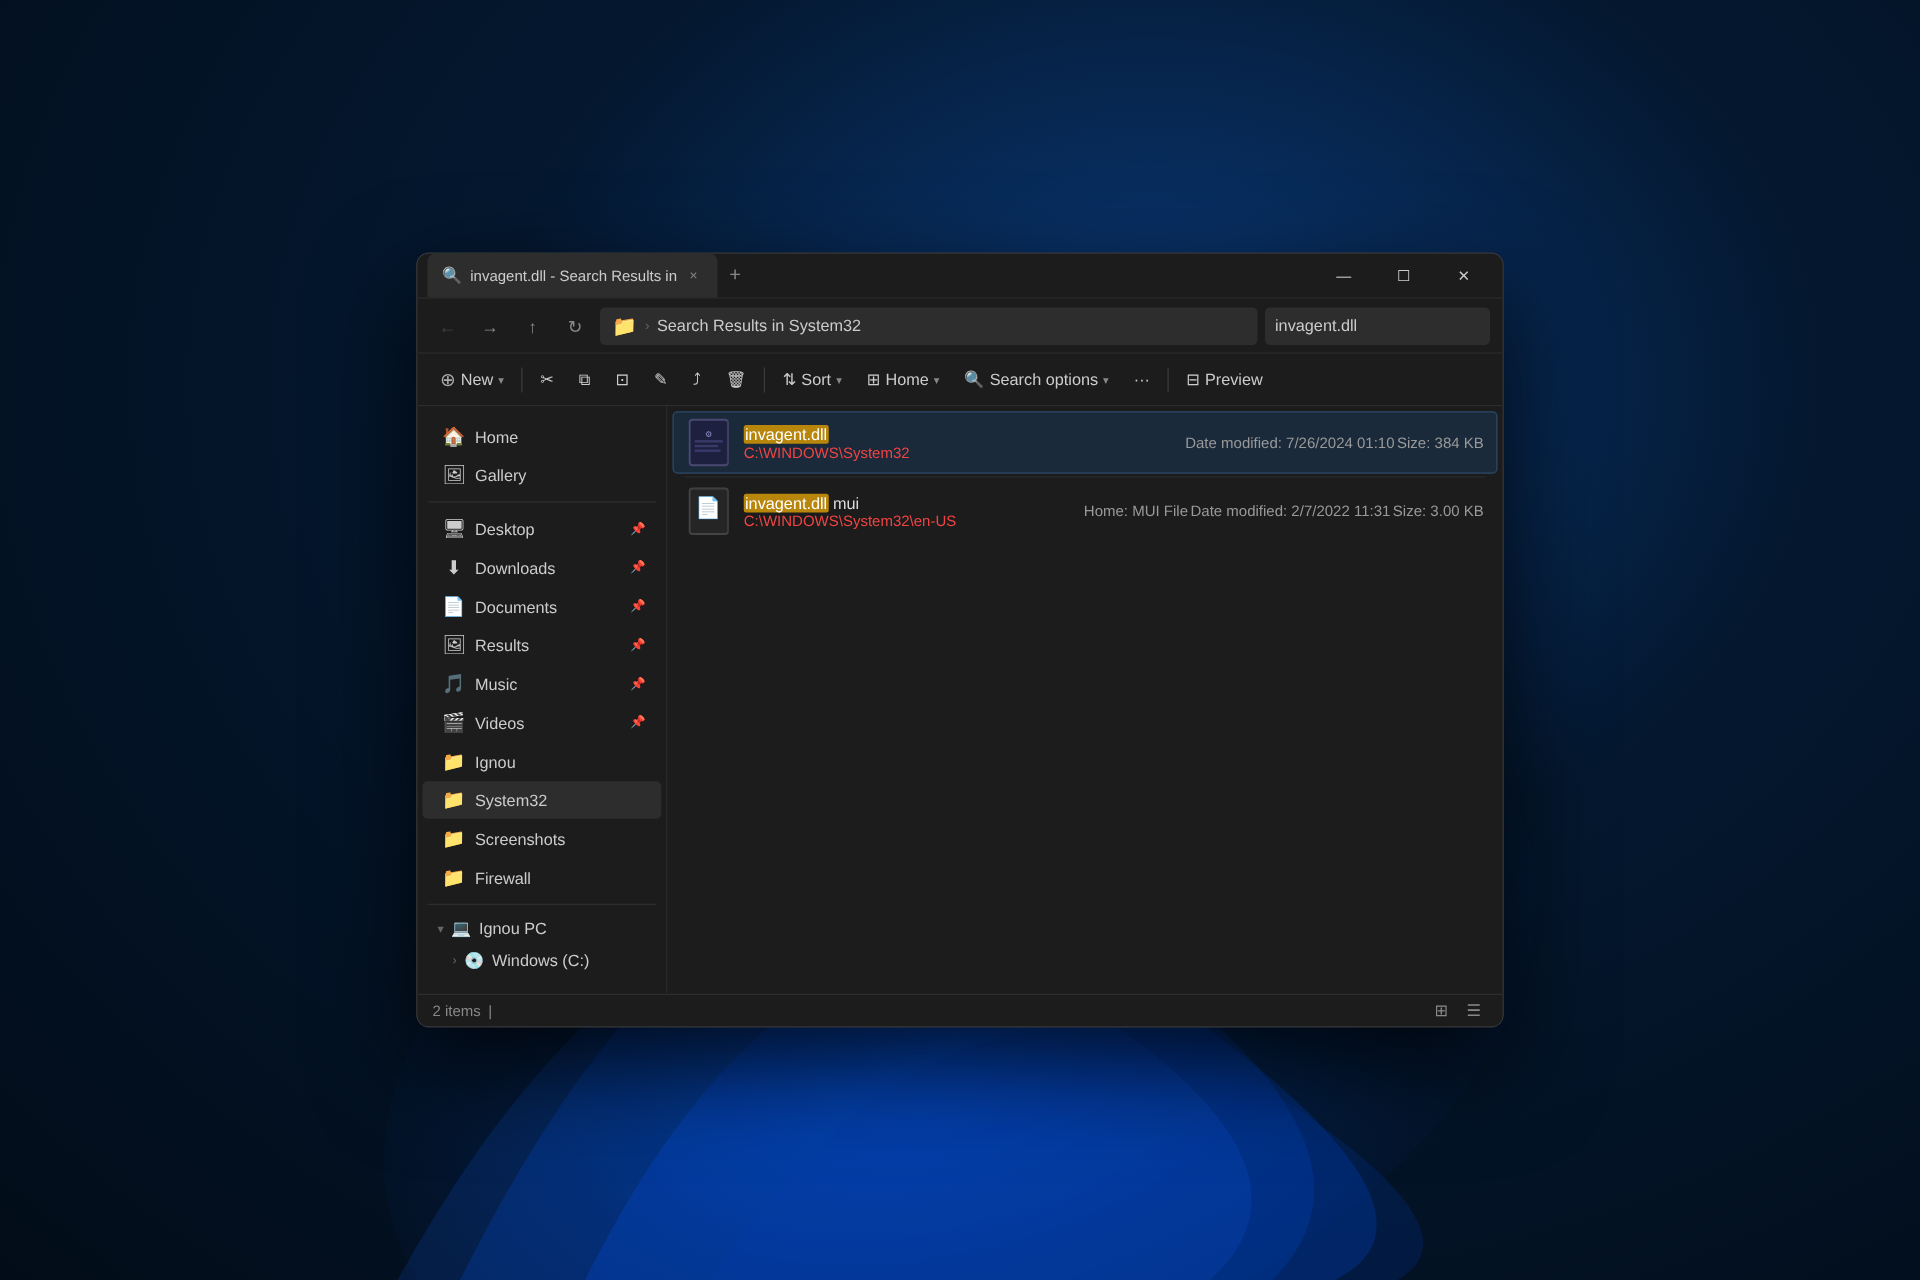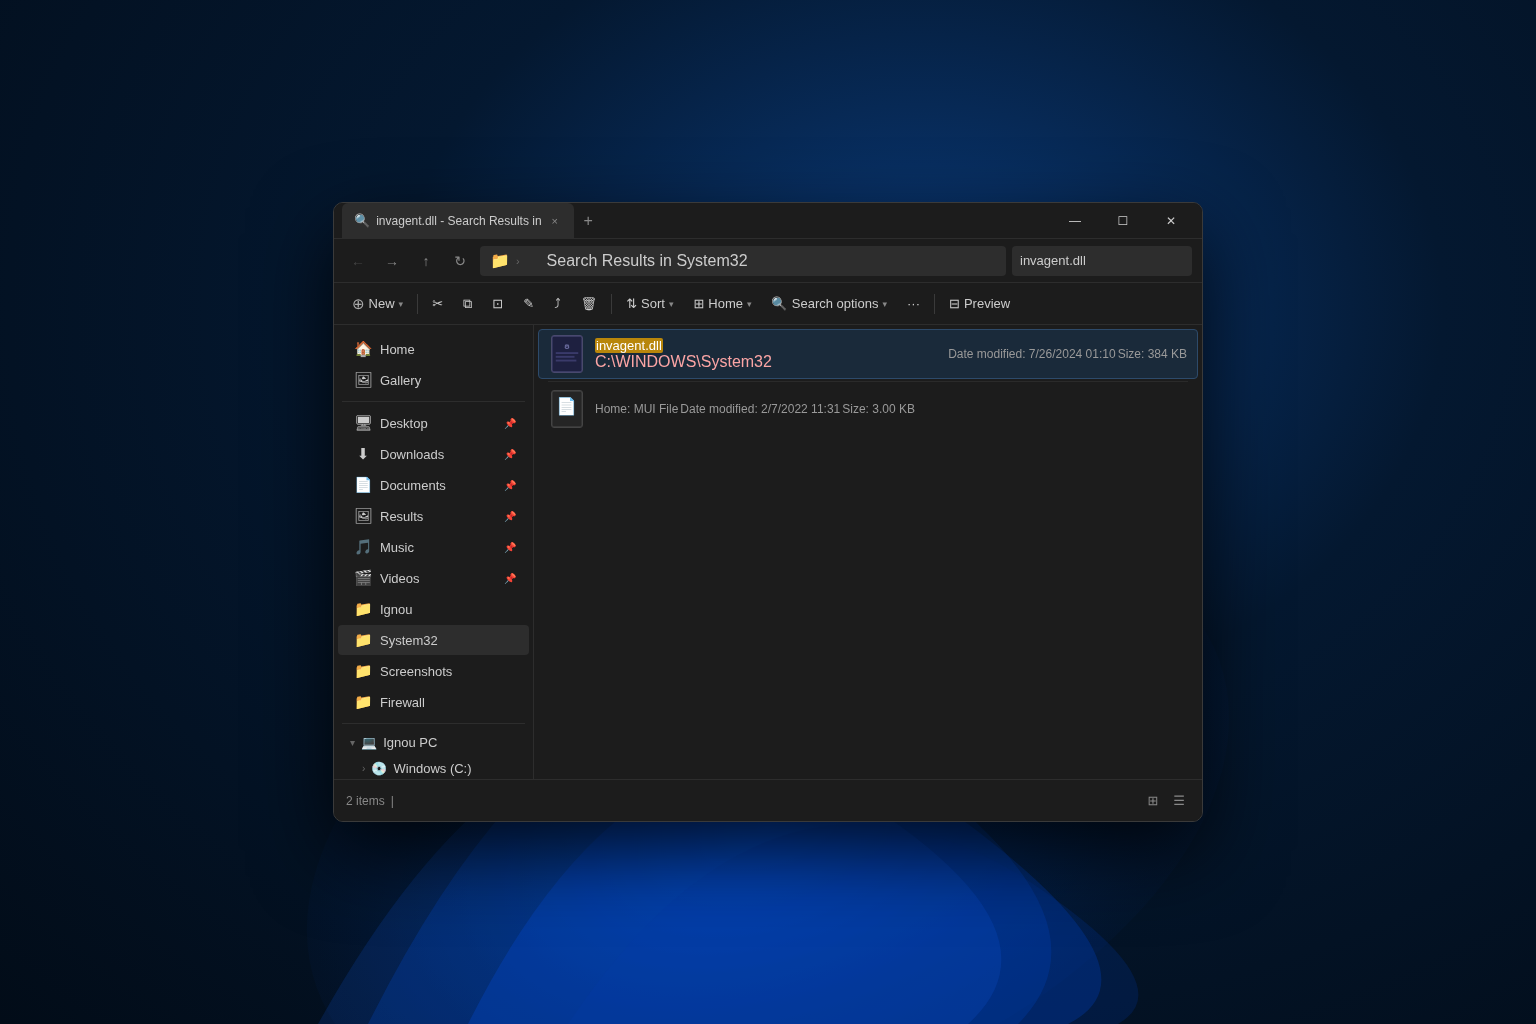--- a/index.html
+++ b/index.html
@@ -120,21 +120,21 @@
       height: 30px;
       background: #2d2d2d;
       border-radius: 4px;
       display: flex;
       align-items: center;
       padding: 0 10px;
       gap: 6px;
       cursor: text;
     }
     .address-chevron { color: #666; font-size: 11px; }
-    .address-text { font-size: 16px; color: #ccc; margin-left: 21px; }
+    .address-text { font-size: 13px; color: #ccc; }
     .search-box {
       width: 180px;
       height: 30px;
       background: #2d2d2d;
       border-radius: 4px;
       display: flex;
       align-items: center;
       padding: 0 8px;
       gap: 6px;
     }
@@ -261,40 +261,40 @@
       font-size: 13px;
       color: #ddd;
     }
     .file-name .highlight {
       background: #b8860b;
       color: #fff;
       border-radius: 2px;
       padding: 0 1px;
     }
     .file-path {
-      font-size: 16px;
-      color: #fca5a5;
+      font-size: 12px;
+      color: #ef4444;
     }
     .file-meta {
       display: flex;
       flex-direction: row;
       align-items: flex-end;
       gap: 2px;
       font-size: 12px;
       color: #999;
       flex-shrink: 0;
     }
     .file-separator {
       height: 1px;
       background: #2a2a2a;
       margin: 2px 10px;
     }
     
     .status-bar {
-      height: 42px;
+      height: 26px;
       background: #1c1c1c;
       border-top: 1px solid #2d2d2d;
       display: flex;
       align-items: center;
       padding: 0 12px;
       font-size: 12px;
       color: #888;
       flex-shrink: 0;
     }
     .status-right {
@@ -556,20 +556,26 @@
 
       <div class="file-item">
         <div class="file-icon">
           <div class="mui-icon">
             <svg width="32" height="38" viewBox="0 0 32 38" xmlns="http://www.w3.org/2000/svg">
               <rect width="32" height="38" rx="2" fill="#252525" stroke="#444" stroke-width="1"></rect>
               <text x="16" y="22" text-anchor="middle" font-size="18" fill="#aaa">📄</text>
             </svg>
           </div>
         </div>
+        <div class="file-name-area">
+          <div class="file-name">
+            <span class="highlight">invagent.dll</span><span> mui</span>
+          </div>
+          <div class="file-path">C:\WINDOWS\System32\en-US</div>
+        </div>
         <div class="file-meta">
           <span>Home: MUI File</span>
           <span>Date modified: 2/7/2022 11:31</span>
           <span>Size: 3.00 KB</span>
         </div>
       </div>
 
     </div>
   </div>
 

